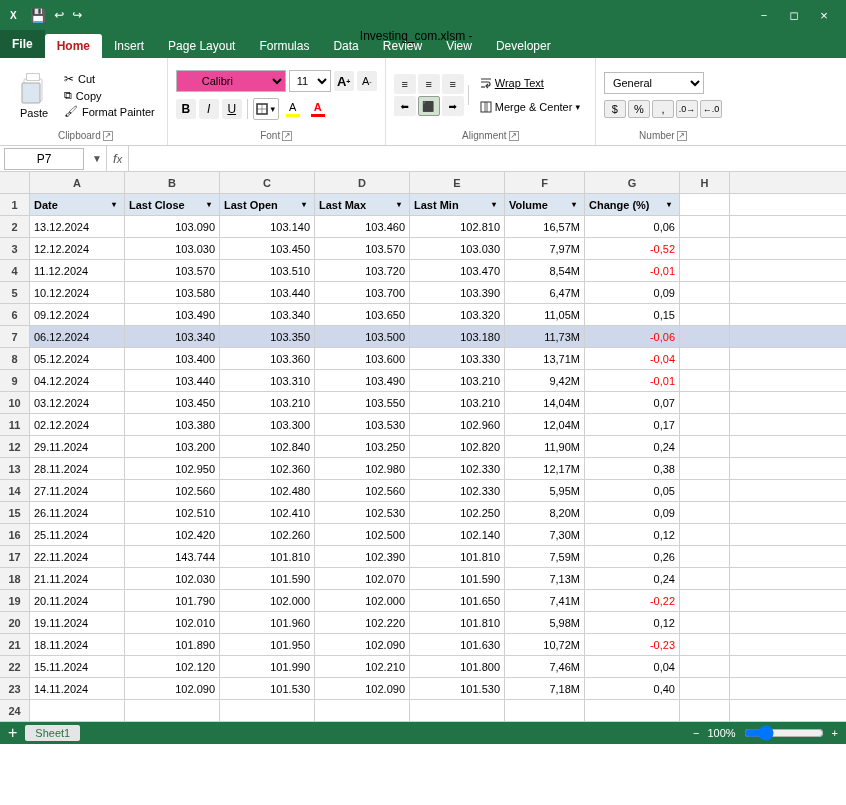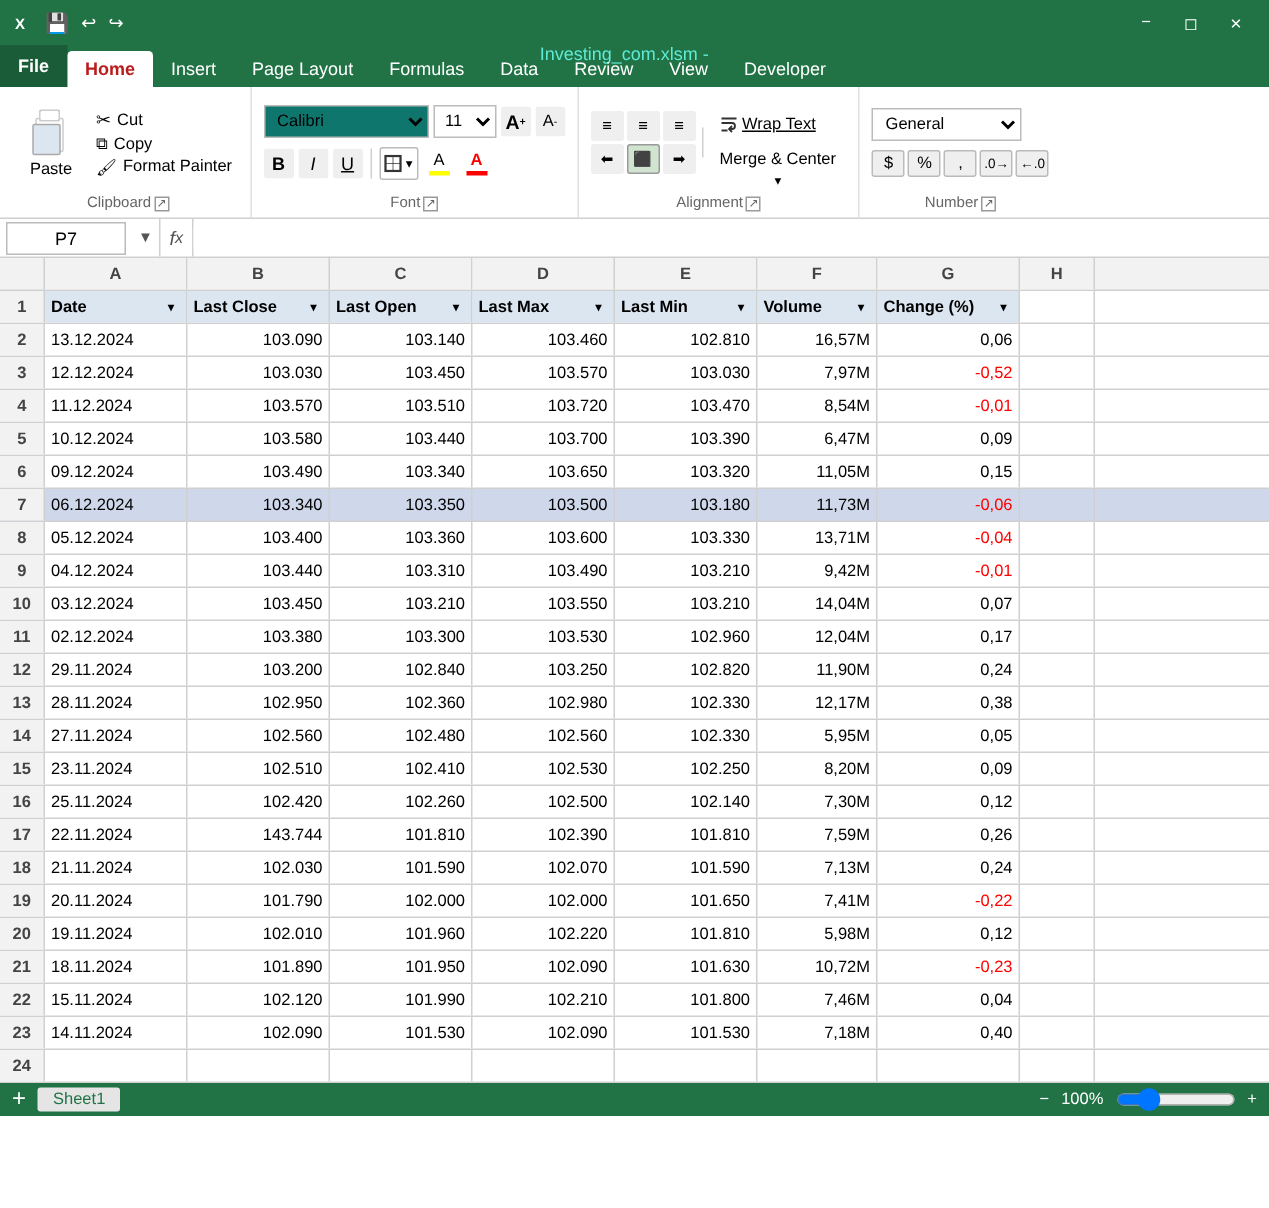--- a/index.html
+++ b/index.html
@@ -89,42 +89,42 @@
 
     .clipboard-actions { display: flex; flex-direction: column; gap: 1px; }
     .clipboard-action { display: flex; align-items: center; gap: 4px; padding: 1px 4px; cursor: pointer; font-size: 11px; border-radius: 2px; }
 
     
     .font-group { min-width: 200px; }
     .font-row1, .font-row2 { display: flex; align-items: center; gap: 3px; }
     .font-row1 { margin-bottom: 3px; }
 
     .font-select {
-      width: 110px; height: 22px; border: 1px solid #bbb; font-size: 11px; padding: 1px 4px; background: #0f766e;
+      width: 110px; height: 22px; border: 1px solid #bbb; font-size: 11px; padding: 1px 21px; background: #ec4899;
     }
     .size-select { width: 42px; height: 22px; border: 1px solid #bbb; font-size: 11px; padding: 1px 3px; background: #fff; }
     .font-btn { width: 20px; height: 20px; display: flex; align-items: center; justify-content: center; border: 1px solid transparent; cursor: pointer; font-size: 12px; border-radius: 2px; }
     .font-btn.bold { font-weight: bold; }
     .font-btn.italic { font-style: italic; }
     .font-btn.underline { text-decoration: underline; }
 
     .color-btn { width: 22px; height: 22px; display: flex; flex-direction: column; align-items: center; justify-content: center; cursor: pointer; border: 1px solid transparent; border-radius: 2px; }
     .color-bar { width: 14px; height: 3px; margin-top: 1px; }
 
     .border-btn { width: 26px; height: 22px; border: 1px solid #bbb; display: flex; align-items: center; justify-content: center; cursor: pointer; gap: 2px; border-radius: 2px; font-size: 10px; }
 
     
     .align-group { min-width: 150px; }
     .align-row { display: flex; align-items: center; gap: 2px; }
     .align-btn { width: 22px; height: 20px; display: flex; align-items: center; justify-content: center; border: 1px solid transparent; cursor: pointer; border-radius: 2px; font-size: 11px; }
     .align-btn.active { background: #d0e4d0; border-color: #999; }
     .sep-v { width: 1px; height: 20px; background: #d0d0d0; margin: 0 2px; }
     .wrap-text-btn { height: 22px; padding: 0 6px; border: 1px solid transparent; cursor: pointer; font-size: 11px; display: flex; align-items: center; gap: 3px; border-radius: 2px; white-space: nowrap; text-decoration: underline; }
 
-    .merge-btn { height: 22px; padding: 0 6px; border: 1px solid transparent; cursor: pointer; font-size: 11px; display: flex; align-items: center; gap: 3px; border-radius: 2px; white-space: nowrap; flex-direction: column; }
+    .merge-btn { height: 22px; padding: 0 6px; border: 1px solid transparent; cursor: pointer; font-size: 11px; display: flex; align-items: center; gap: 3px; border-radius: 2px; white-space: nowrap; }
 
     
     .number-group { min-width: 110px; }
     .number-select { width: 100px; height: 22px; border: 1px solid #bbb; font-size: 11px; padding: 1px 4px; background: #fff; }
     .number-row { display: flex; align-items: center; gap: 2px; margin-top: 3px; }
     .num-btn { width: 22px; height: 18px; border: 1px solid #bbb; display: flex; align-items: center; justify-content: center; cursor: pointer; font-size: 10px; border-radius: 2px; }
 
     
     .formula-bar {
       height: 26px;
@@ -255,21 +255,21 @@
         <rect width="16" height="16" fill="#217346" rx="2"></rect>
         <text x="2" y="12" fill="white" font-size="10" font-weight="bold">X</text>
       </svg>
     </div>
     <div style="display:flex;gap:8px;align-items:center;">
       <span style="color:#fff;font-size:13px;cursor:pointer;">💾</span>
       <span style="color:#fff;font-size:12px;cursor:pointer;">↩</span>
       <span style="color:#fff;font-size:12px;cursor:pointer;">↪</span>
     </div>
   </div>
-  <div style="font-size:12px;color:#5eead4;margin-top:42px;">Investing_com.xlsm -</div>
+  <div style="font-size:12px;color:#000000;margin-top:42px;">Investing_com.xlsm -</div>
   <div class="window-controls">
     <div class="win-btn">−</div>
     <div class="win-btn">◻</div>
     <div class="win-btn" style="font-size:13px;">×</div>
   </div>
 </div>
 
 <div class="ribbon-tabs">
   <div class="ribbon-tab file-tab">File</div>
   <div class="ribbon-tab active">Home</div>
@@ -617,21 +617,21 @@
         <div class="cell col-b right">102.560</div>
         <div class="cell col-c right">102.480</div>
         <div class="cell col-d right">102.560</div>
         <div class="cell col-e right">102.330</div>
         <div class="cell col-f right">5,95M</div>
         <div class="cell col-g right">0,05</div>
         <div class="cell col-h"></div>
       </div>
       <div class="spreadsheet-row">
         <div class="row-header">15</div>
-        <div class="cell col-a">23.11.2024</div>
+        <div class="cell col-a">26.11.2024</div>
         <div class="cell col-b right">102.510</div>
         <div class="cell col-c right">102.410</div>
         <div class="cell col-d right">102.530</div>
         <div class="cell col-e right">102.250</div>
         <div class="cell col-f right">8,20M</div>
         <div class="cell col-g right">0,09</div>
         <div class="cell col-h"></div>
       </div>
       <div class="spreadsheet-row">
         <div class="row-header">16</div>

